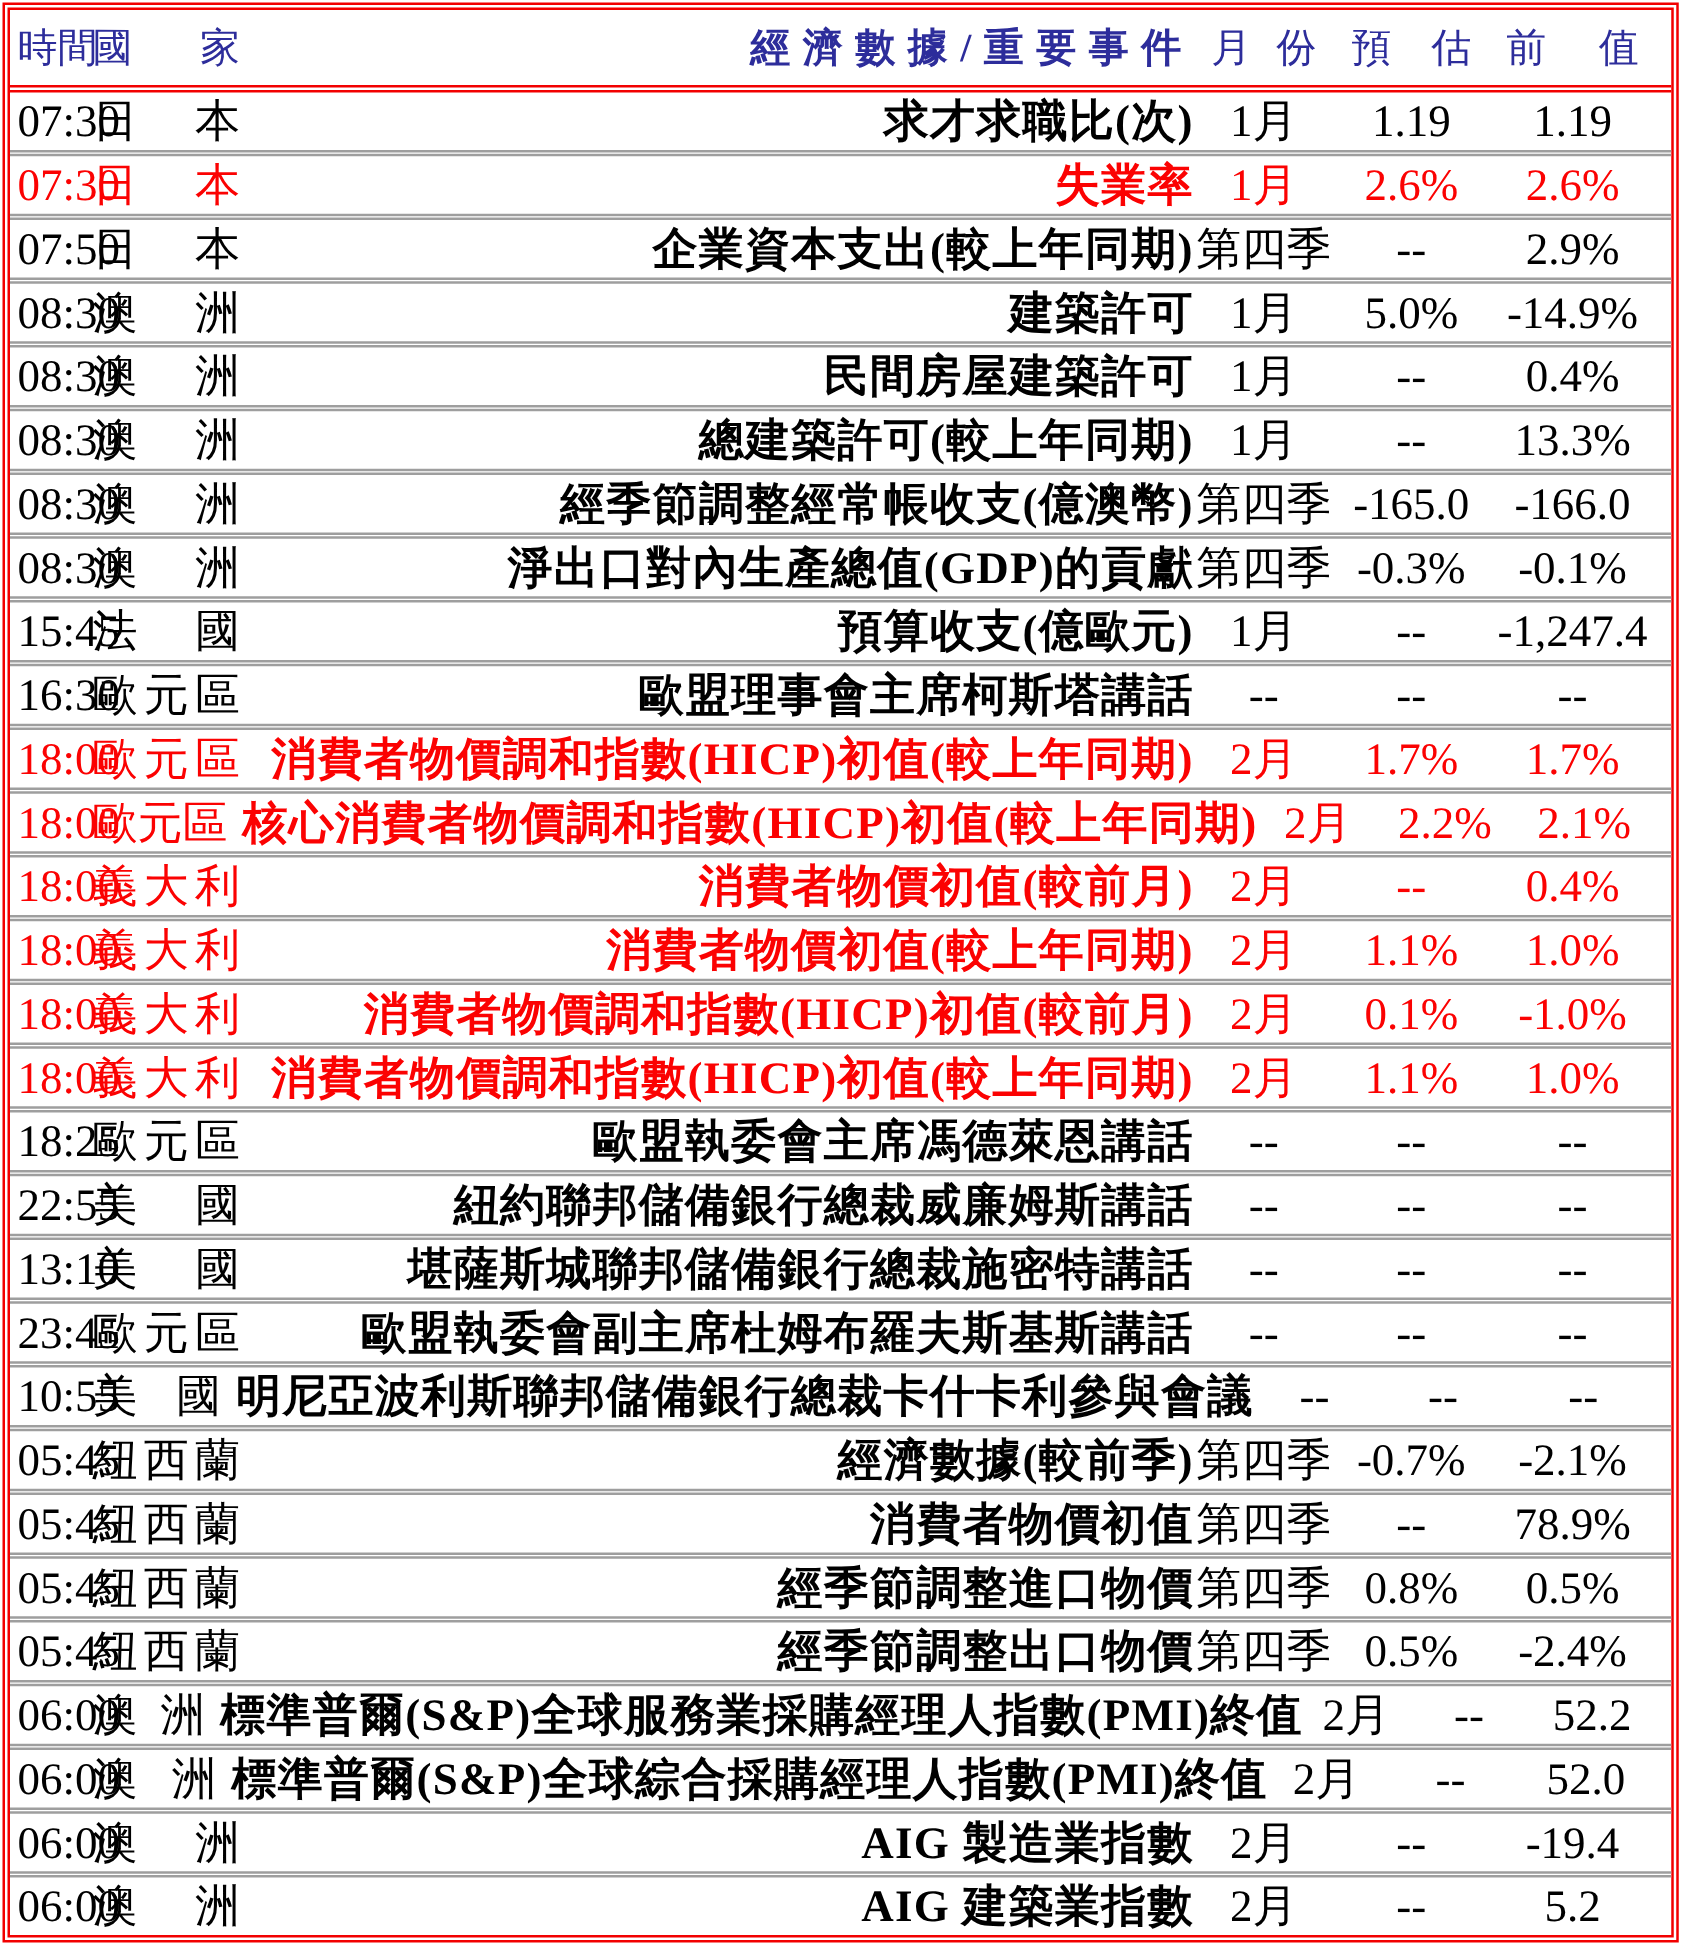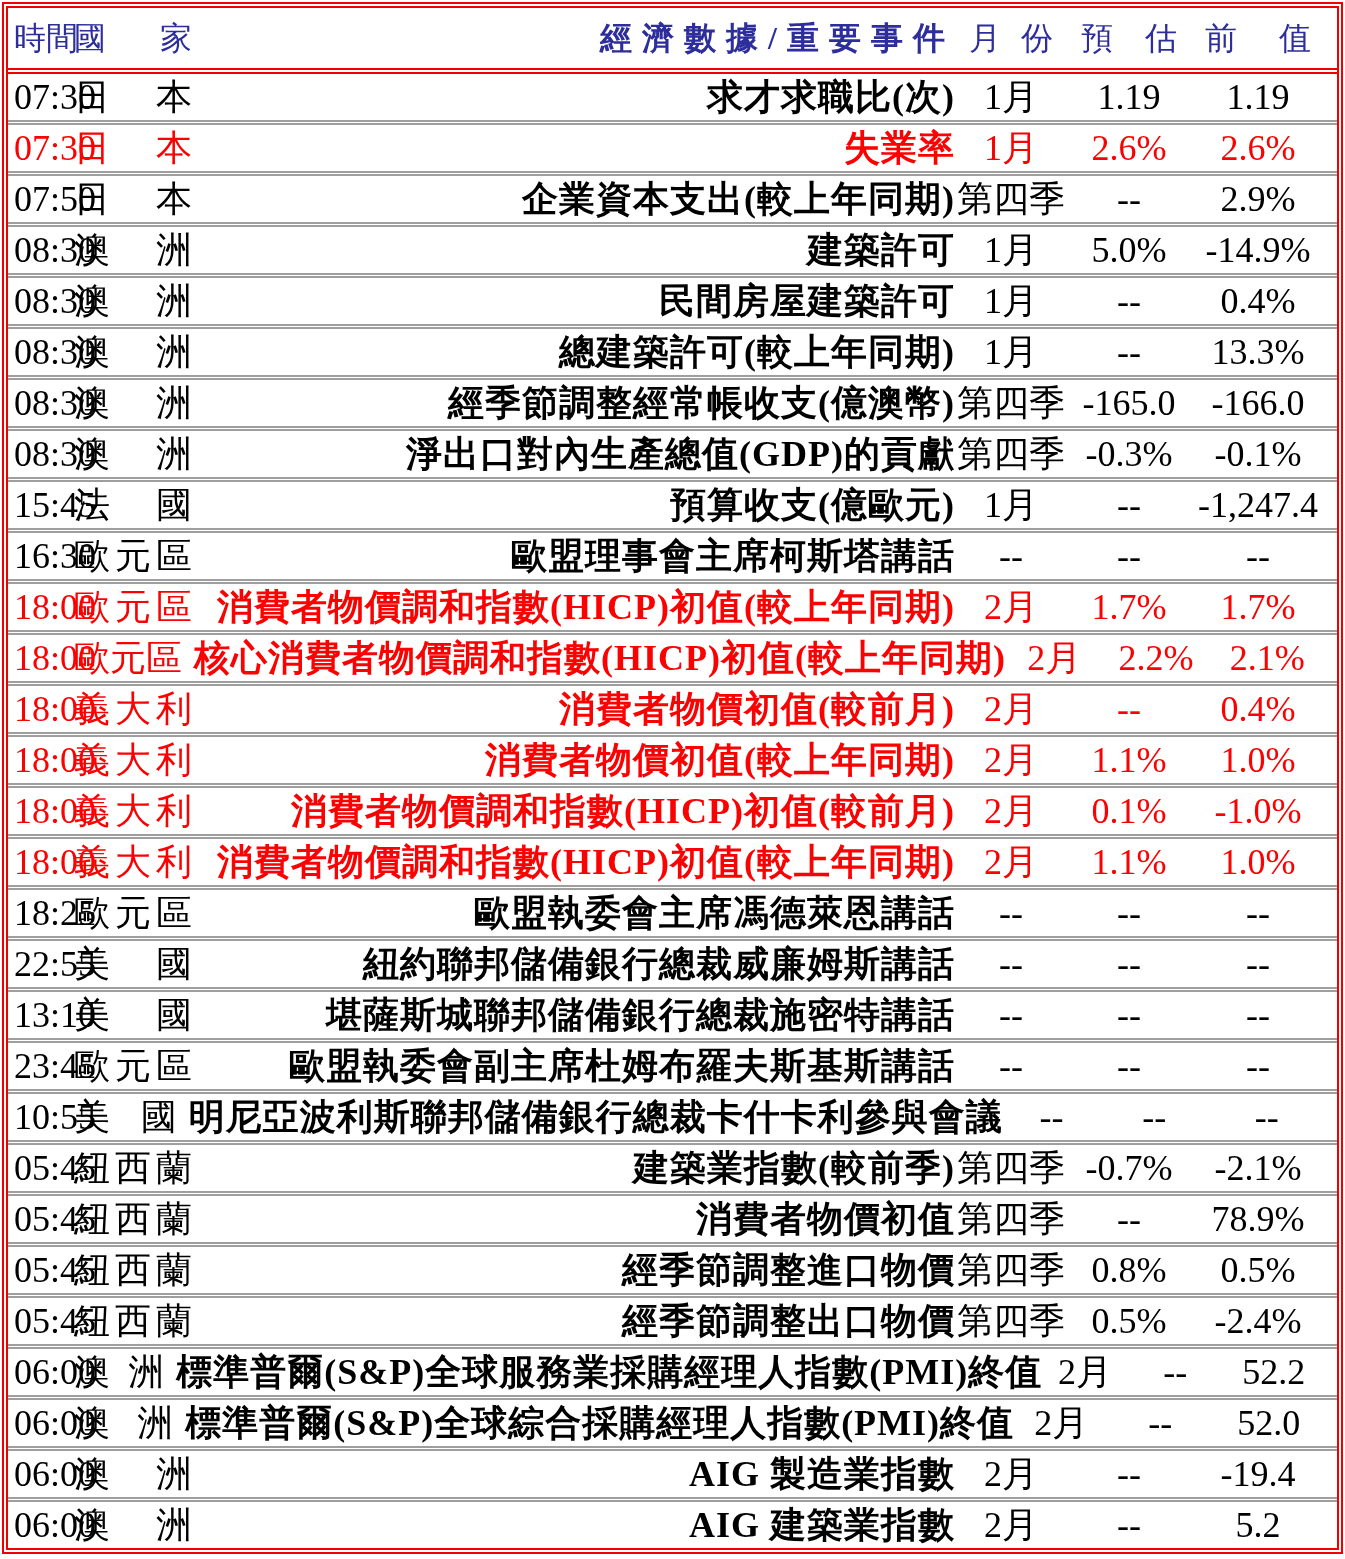--- a/index.html
+++ b/index.html
@@ -274,21 +274,21 @@
     <div class="cell country">美國</div>
     <div class="cell event">明尼亞波利斯聯邦儲備銀行總裁卡什卡利參與會議</div>
     <div class="cell month">--</div>
     <div class="cell est">--</div>
     <div class="cell prev">--</div>
   </div>
 
   <div class="row">
     <div class="cell time">05:45</div>
     <div class="cell country">紐西蘭</div>
-    <div class="cell event">建築業指數(較前季)</div>
+    <div class="cell event">經濟數據(較前季)</div>
     <div class="cell month">第四季</div>
     <div class="cell est">-0.7%</div>
     <div class="cell prev">-2.1%</div>
   </div>
 
   <div class="row">
     <div class="cell time">05:45</div>
     <div class="cell country">紐西蘭</div>
     <div class="cell event">消費者物價初值</div>
     <div class="cell month">第四季</div>

